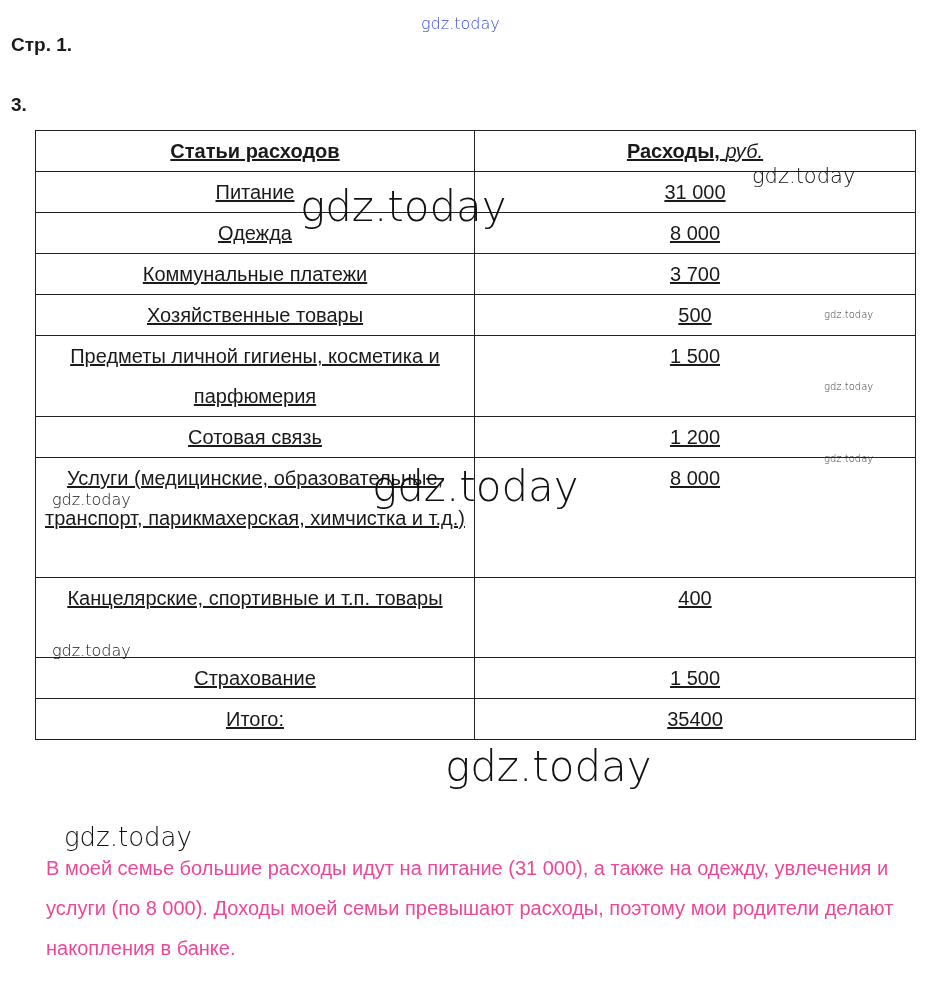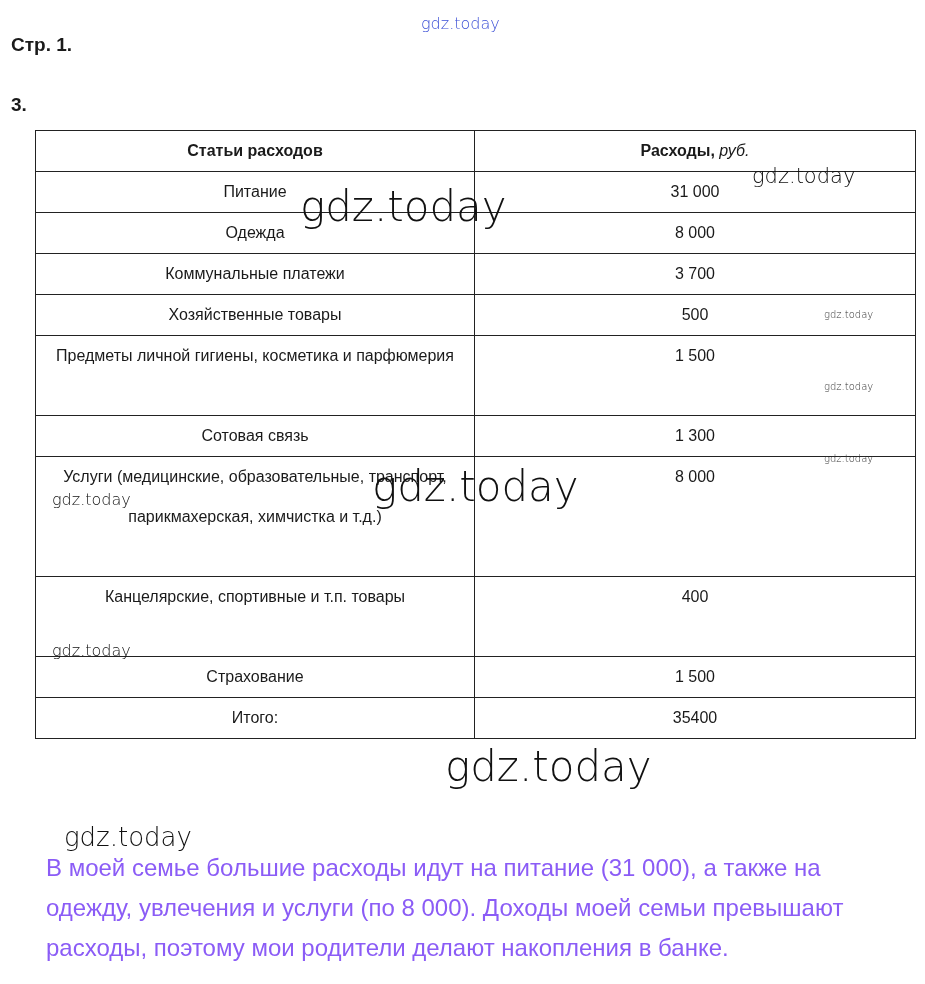--- a/index.html
+++ b/index.html
@@ -29,21 +29,22 @@
       font-size: 19px;
       font-weight: bold;
     }
     table.expenses {
       position: absolute;
       left: 35px;
       top: 130px;
       width: 880px;
       border-collapse: collapse;
       table-layout: fixed;
-      font-size: 16px;
+      font-size: 20px;
+      text-decoration: underline;
     }
     table.expenses col.c1 { width: 439px; }
     table.expenses col.c2 { width: 441px; }
     table.expenses th, table.expenses td {
       border: 1px solid #222;
       text-align: center;
       vertical-align: top;
       padding: 0 6px;
       line-height: 40px;
       font-weight: normal;
@@ -57,23 +58,23 @@
       font-weight: normal;
     }
     table.expenses tr.h1 td { height: 39px; }
     table.expenses tr.h2 td { height: 79px; }
     table.expenses tr.h3 td { height: 119px; }
     .conclusion {
       position: absolute;
       left: 46px;
       top: 848px;
       width: 860px;
-      font-size: 24px;
+      font-size: 20px;
       line-height: 40px;
-      color: #8b5cf6;
+      color: #ec4899;
     }
     .wm {
       position: absolute;
       font-family: "DejaVu Sans", sans-serif;
       font-weight: 200;
       color: #111;
       white-space: nowrap;
       letter-spacing: 0px;
       pointer-events: none;
       margin-top: 12px;
@@ -116,21 +117,21 @@
     <tr class="h1">
       <td>Хозяйственные товары</td>
       <td>500</td>
     </tr>
     <tr class="h2">
       <td>Предметы личной гигиены, косметика и парфюмерия</td>
       <td>1 500</td>
     </tr>
     <tr class="h1">
       <td>Сотовая связь</td>
-      <td>1 300</td>
+      <td>1 200</td>
     </tr>
     <tr class="h3">
       <td>Услуги (медицинские, образовательные, транспорт, парикмахерская, химчистка и т.д.)</td>
       <td>8 000</td>
     </tr>
     <tr class="h2">
       <td>Канцелярские, спортивные и т.п. товары</td>
       <td>400</td>
     </tr>
     <tr class="h1">

